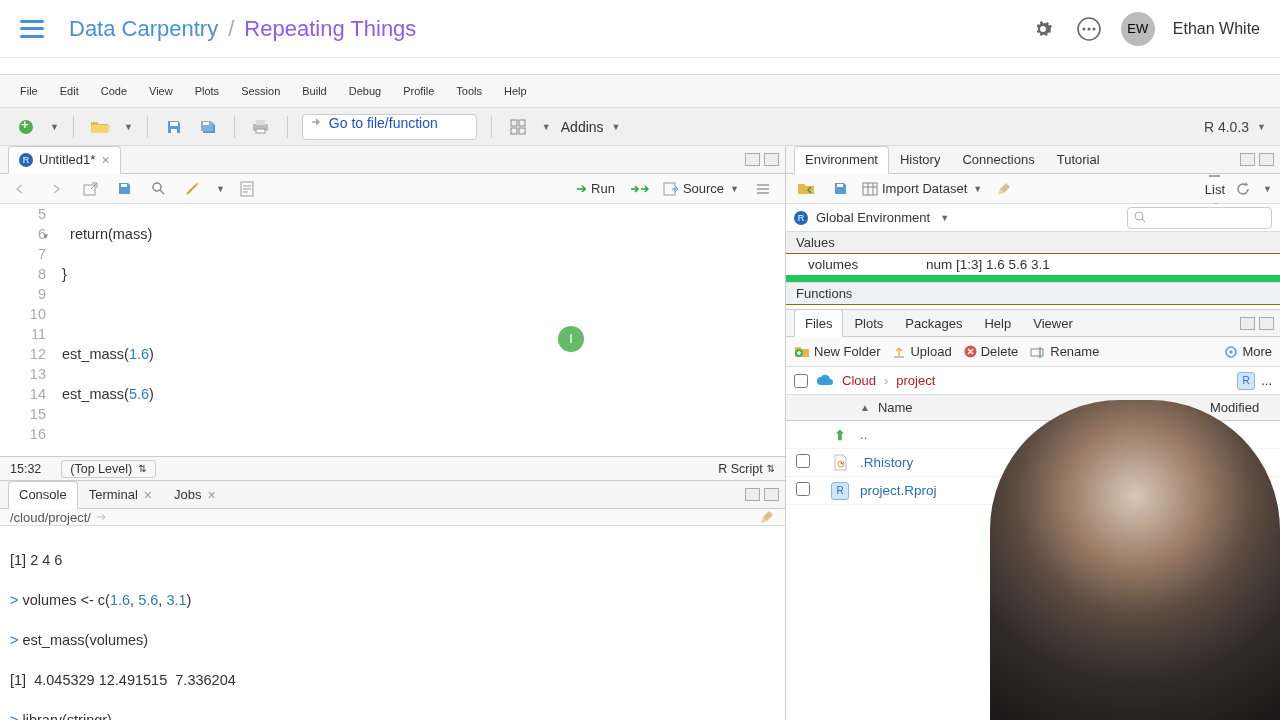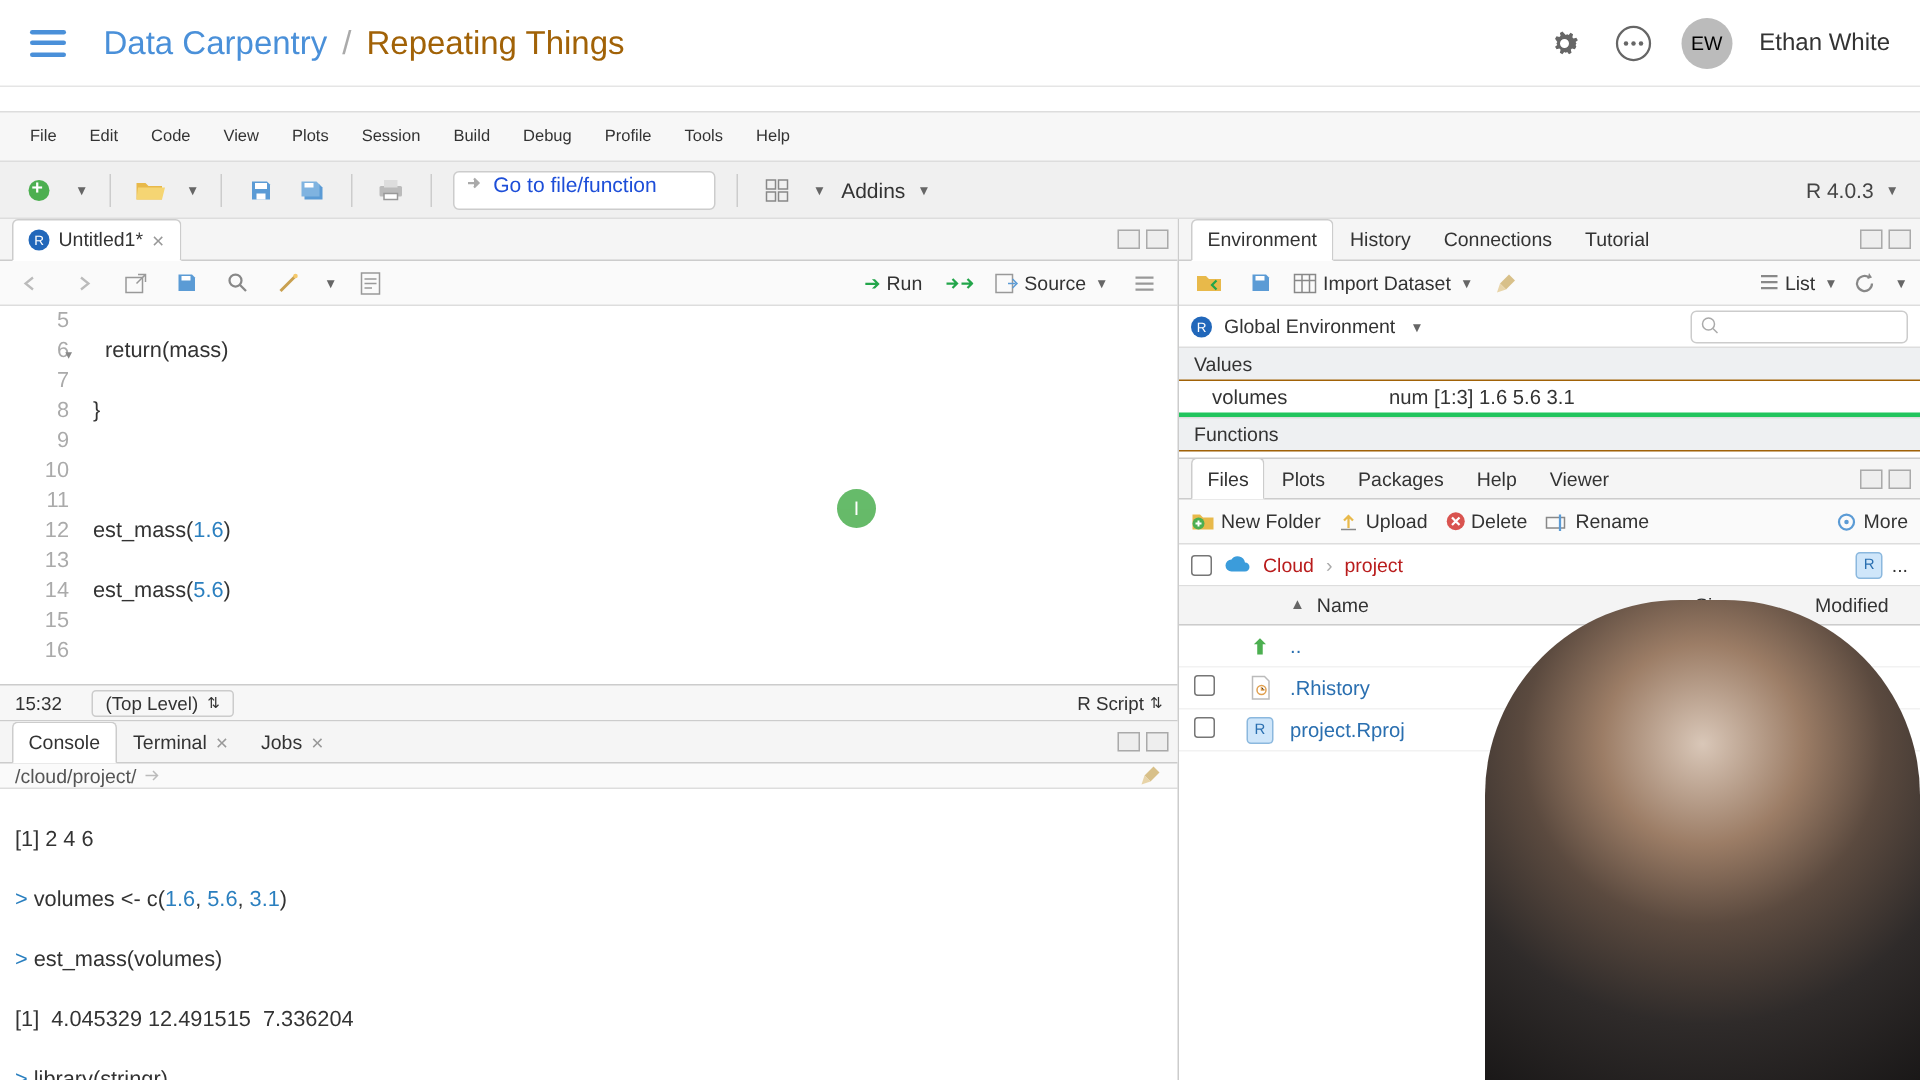--- a/index.html
+++ b/index.html
@@ -5,21 +5,21 @@
 * { margin: 0; padding: 0; box-sizing: border-box; font-family: -apple-system, "Segoe UI", Arial, sans-serif; }
 body { background: #fff; width: 1280px; height: 720px; overflow: hidden; font-size: 14px; color: #333; }
 
 
 .top-header { height: 58px; display: flex; align-items: center; padding: 0 20px; border-bottom: 1px solid #e5e5e5; }
 .hamburger { width: 24px; height: 18px; display: flex; flex-direction: column; justify-content: space-between; margin-right: 25px; cursor: pointer; }
 .hamburger span { height: 3px; background: #4a90d9; border-radius: 2px; }
 .breadcrumb { font-size: 22px; display: flex; align-items: center; gap: 10px; }
 .breadcrumb .bc-root { color: #4a90d9; cursor: pointer; }
 .breadcrumb .bc-sep { color: #aaa; }
-.breadcrumb .bc-leaf { color: #a16207; text-align: center; }
+.breadcrumb .bc-leaf { color: #8b5cf6; text-align: center; }
 .top-right { margin-left: auto; display: flex; align-items: center; gap: 18px; }
 .gear-icon, .more-icon { width: 28px; height: 28px; display: flex; align-items: center; justify-content: center; cursor: pointer; color: #666; }
 .avatar { width: 34px; height: 34px; border-radius: 50%; background: #bbb; color: #000000; display: flex; align-items: center; justify-content: center; font-size: 13px; }
 .username { font-size: 16px; color: #333; }
 
 
 .menubar { height: 34px; background: #f7f7f7; border-top: 1px solid #ddd; border-bottom: 1px solid #ddd; display: flex; align-items: center; padding: 0 20px; gap: 22px; margin-top: 16px; }
 .menu-item { color: #333; cursor: pointer; font-size: 11px; }
 
 
@@ -77,28 +77,28 @@
 .console-path { height: 26px; border-bottom: 1px solid #ddd; display: flex; align-items: center; padding: 0 10px; font-size: 13px; color: #555; background: #fafafa; }
 .console-path .clear-icon { margin-left: auto; color: #aaa; }
 .console-out { flex: 1; font-family: "Consolas", "Menlo", monospace; font-size: 14.5px; line-height: 20px; padding: 4px 10px; white-space: pre; }
 .console-out .prompt { color: #2a7fbf; }
 .console-out .num { color: #2a7fbf; }
 
 
 .env-toolbar { height: 30px; border-bottom: 1px solid #ddd; display: flex; align-items: center; padding: 0 8px; gap: 10px; background: #fafafa; font-size: 13px; }
 .import-btn { display: flex; align-items: center; gap: 4px; cursor: pointer; }
 .env-toolbar .right { margin-left: auto; display: flex; align-items: center; gap: 10px; }
-.list-btn { display: flex; align-items: center; gap: 4px; cursor: pointer; }
+.list-btn { display: flex; align-items: center; gap: 4px; cursor: pointer; flex-direction: column; }
 .refresh-btn { cursor: pointer; }
 
 .env-scope { height: 28px; border-bottom: 1px solid #ddd; display: flex; align-items: center; padding: 0 8px; gap: 8px; background: #fff; font-size: 13px; }
 .env-search { margin-left: auto; width: 145px; height: 22px; border: 1px solid #ccc; border-radius: 4px; display: flex; align-items: center; padding: 0 6px; }
 
 .env-section-hdr { background: #eef0f2; padding: 3px 10px; font-size: 13px; border-bottom: 1px solid #a16207; }
-.env-row { display: flex; padding: 3px 10px; font-family: monospace; font-size: 13.5px; border-bottom: 3px solid #22c55e; }
+.env-row { display: flex; padding: 3px 10px; font-family: monospace; font-size: 13.5px; border-bottom: 7px solid #22c55e; }
 .env-row .name { width: 130px; padding-left: 12px; }
 .env-row .value { flex: 1; }
 
 
 .files-toolbar { height: 30px; border-bottom: 1px solid #ddd; display: flex; align-items: center; padding: 0 8px; gap: 12px; background: #fafafa; font-size: 13px; }
 .files-toolbar .item { display: flex; align-items: center; gap: 4px; cursor: pointer; }
 .files-toolbar .right { margin-left: auto; display: flex; align-items: center; gap: 4px; }
 
 .files-breadcrumb { height: 28px; border-bottom: 1px solid #ddd; display: flex; align-items: center; padding: 0 8px; gap: 8px; font-size: 13px; }
 .cloud-icon { color: #3b9cdb; }

